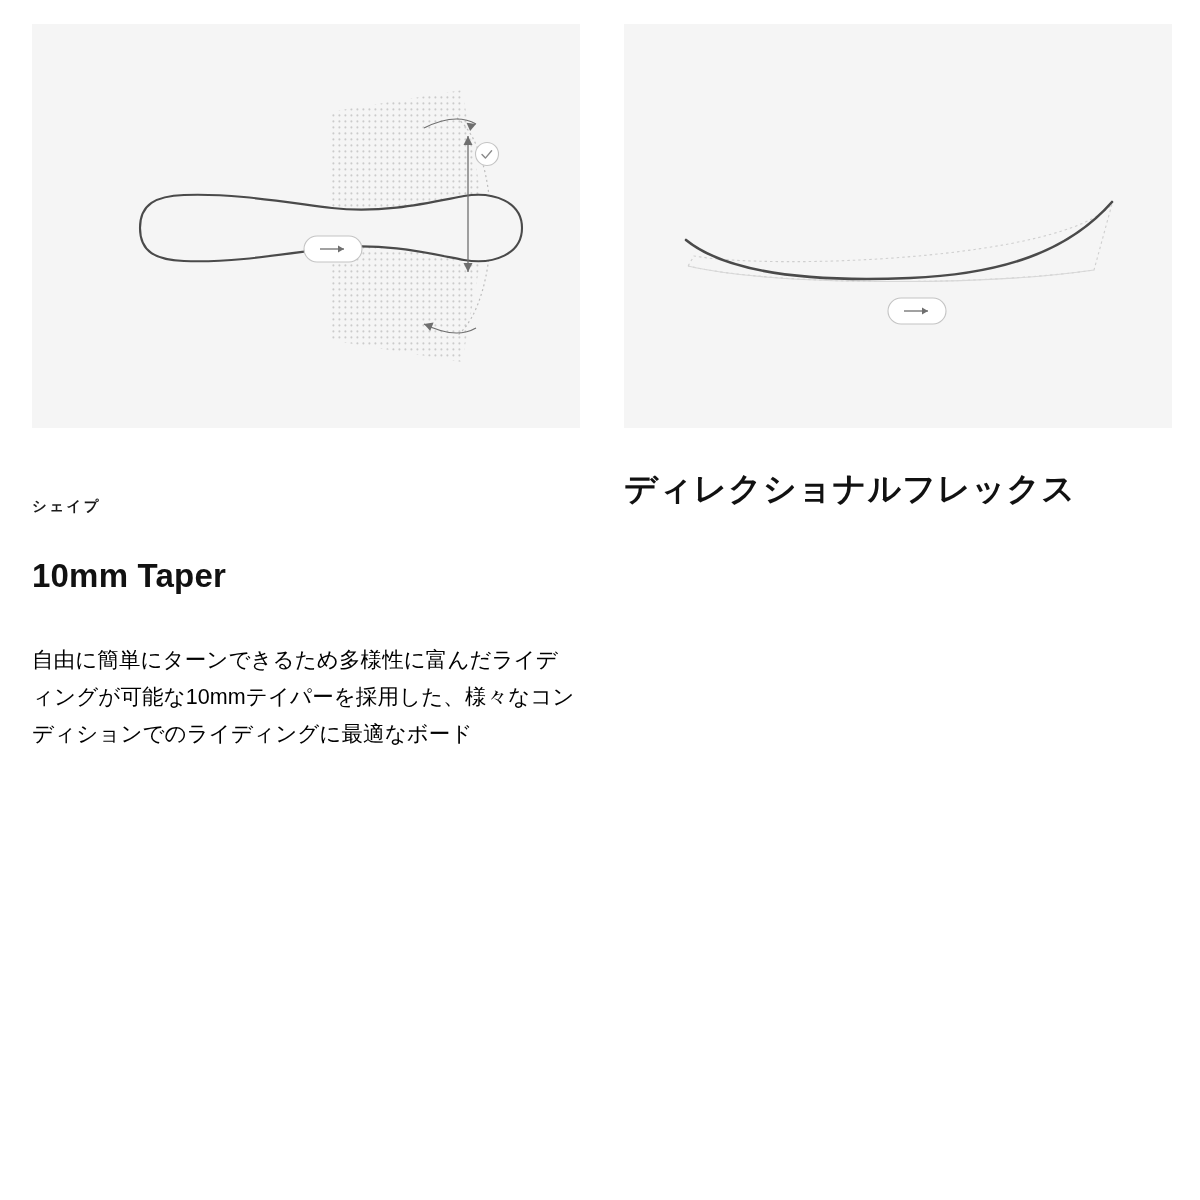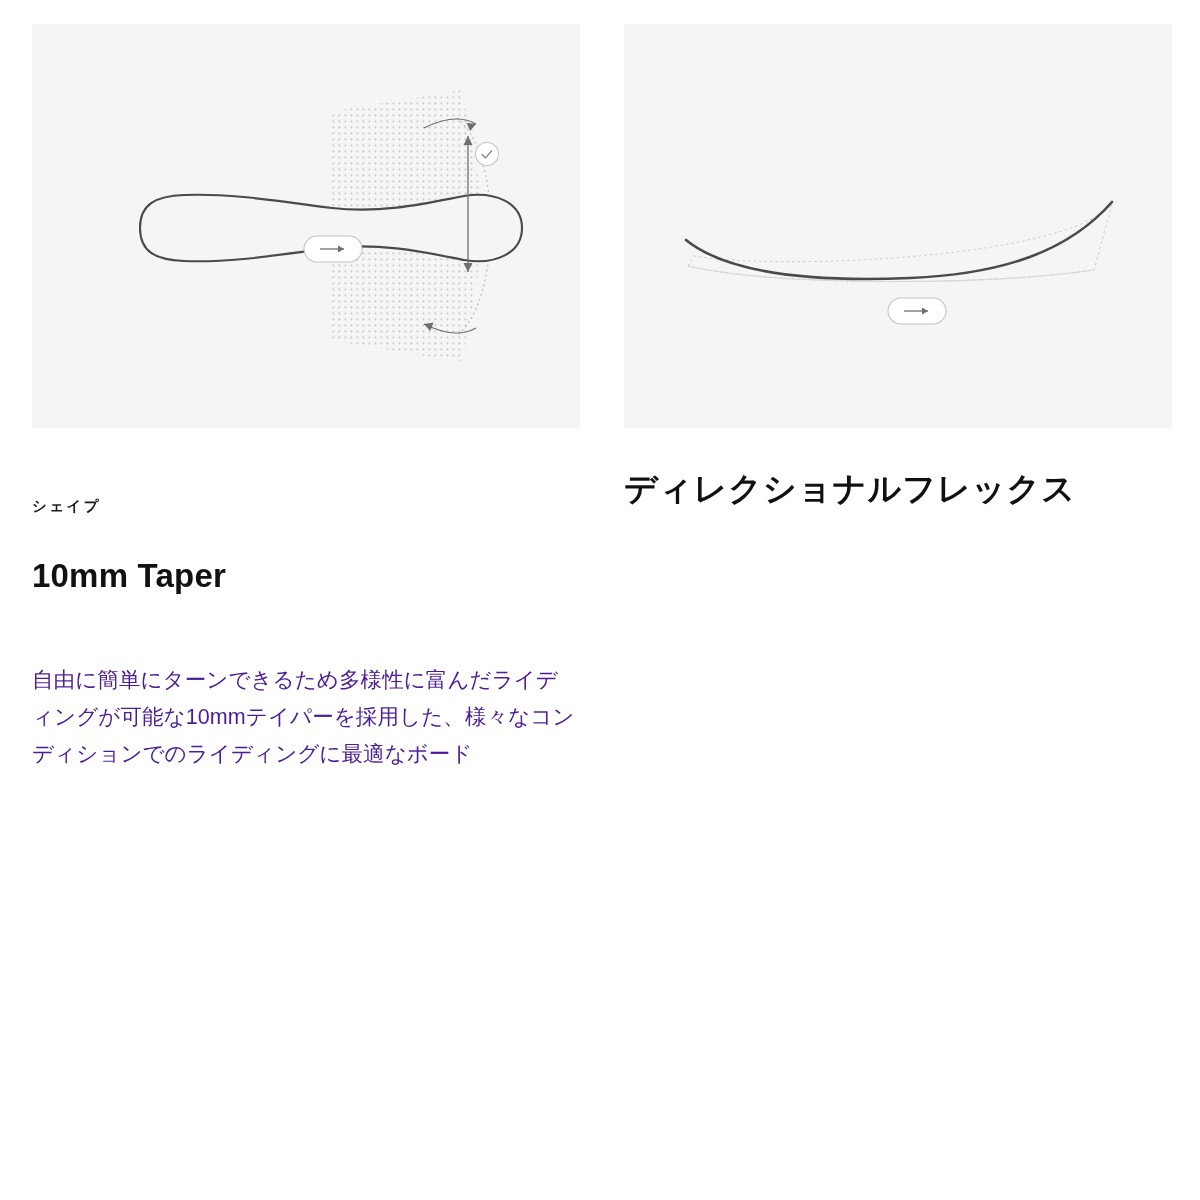--- a/index.html
+++ b/index.html
@@ -53,24 +53,24 @@
   }
   .title {
     margin-top: 40px;
     font-size: 33px;
     font-weight: bold;
     letter-spacing: 0.2px;
     color: #111111;
     line-height: 1.25;
   }
   .body-text {
-    margin-top: 38px;
+    margin-top: 18px;
     font-size: 21.5px;
     line-height: 1.72;
-    color: #4c1d95;
+    color: #000000;
     letter-spacing: 0.1px;
     max-width: 545px;
   }
   .feature--right .title {
     letter-spacing: 1px;
   }
 </style>
 </head>
 <body>
 

